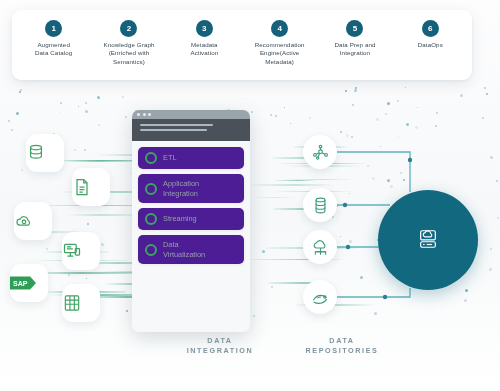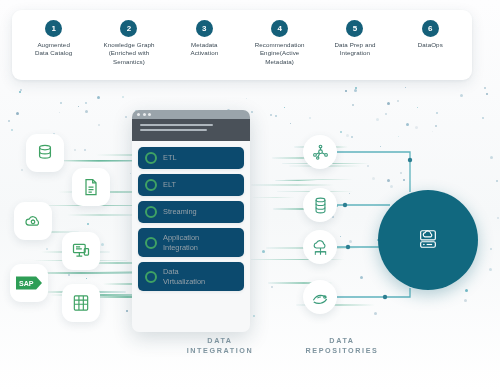--- a/index.html
+++ b/index.html
@@ -41,38 +41,38 @@
   #sec-integration{left:140px;top:336px;width:160px;}
   #sec-repos{left:262px;top:336px;width:160px;}
 
   
   .streak{position:absolute;height:1.6px;border-radius:2px;z-index:2;}
 
   
   .src{
     position:absolute;width:38px;height:38px;border-radius:11px;background:#ffffff;
     box-shadow:0 3px 9px rgba(40,70,90,.10);
-    display:flex;align-items:center;justify-content:center;z-index:4;
+    display:flex;align-items:center;justify-content:flex-start;z-index:4;
   }
   .src svg{width:20px;height:20px;}
 
   
   #di-window{
     position:absolute;left:132px;top:110px;width:118px;height:222px;
     background:#f7f8f9;border-radius:7px;
     box-shadow:0 6px 20px rgba(30,60,80,.18);
     overflow:hidden;z-index:5;
   }
   #di-titlebar{height:9px;background:#9aa4ab;display:flex;align-items:center;padding-left:5px;gap:2.5px;}
   .tb-dot{width:3px;height:3px;border-radius:50%;background:#e8ebed;}
   #di-toolbar{height:22px;background:#4a5159;padding:5px 8px 0 8px;box-sizing:border-box;}
   .tb-line{height:2.4px;border-radius:2px;background:#aeb6bd;margin-bottom:2.6px;}
   #di-list{padding:6px 6px 0 6px;}
   .di-item{
-    background:#0c4a6e;border-radius:5px;margin-bottom:5px;
+    background:#4c1d95;border-radius:5px;margin-bottom:5px;
     box-shadow:0 1px 3px rgba(40,70,90,.09);
     display:flex;align-items:center;gap:6px;padding:5px 7px;min-height:15px;box-sizing:border-box;
   }
   .ring{width:8px;height:8px;border-radius:50%;border:2px solid #3fa264;flex:none;}
   .di-text{font-size:7.4px;line-height:9.6px;color:#95a0a8;}
 
   
   .repo{
     position:absolute;width:34px;height:34px;border-radius:50%;background:#ffffff;
     box-shadow:0 3px 9px rgba(40,70,90,.12);
@@ -353,29 +353,25 @@
       <div class="tb-line" style="width:72%;"></div>
       <div class="tb-line" style="width:66%;"></div>
     </div>
     <div id="di-list">
       <div class="di-item">
         <span class="ring"></span>
         <span class="di-text">ETL</span>
       </div>
       <div class="di-item">
         <span class="ring"></span>
-        <span class="di-text">ELT</span>
+        <span class="di-text">Application<br>Integration</span>
       </div>
       <div class="di-item">
         <span class="ring"></span>
         <span class="di-text">Streaming</span>
-      </div>
-      <div class="di-item">
-        <span class="ring"></span>
-        <span class="di-text">Application<br>Integration</span>
       </div>
       <div class="di-item">
         <span class="ring"></span>
         <span class="di-text">Data<br>Virtualization</span>
       </div>
     </div>
   </div>
 
   <div class="repo" style="left:303px;top:135px;">
     <svg viewBox="0 0 24 24" fill="none" stroke="#3a9b7a" stroke-width="1.4">

